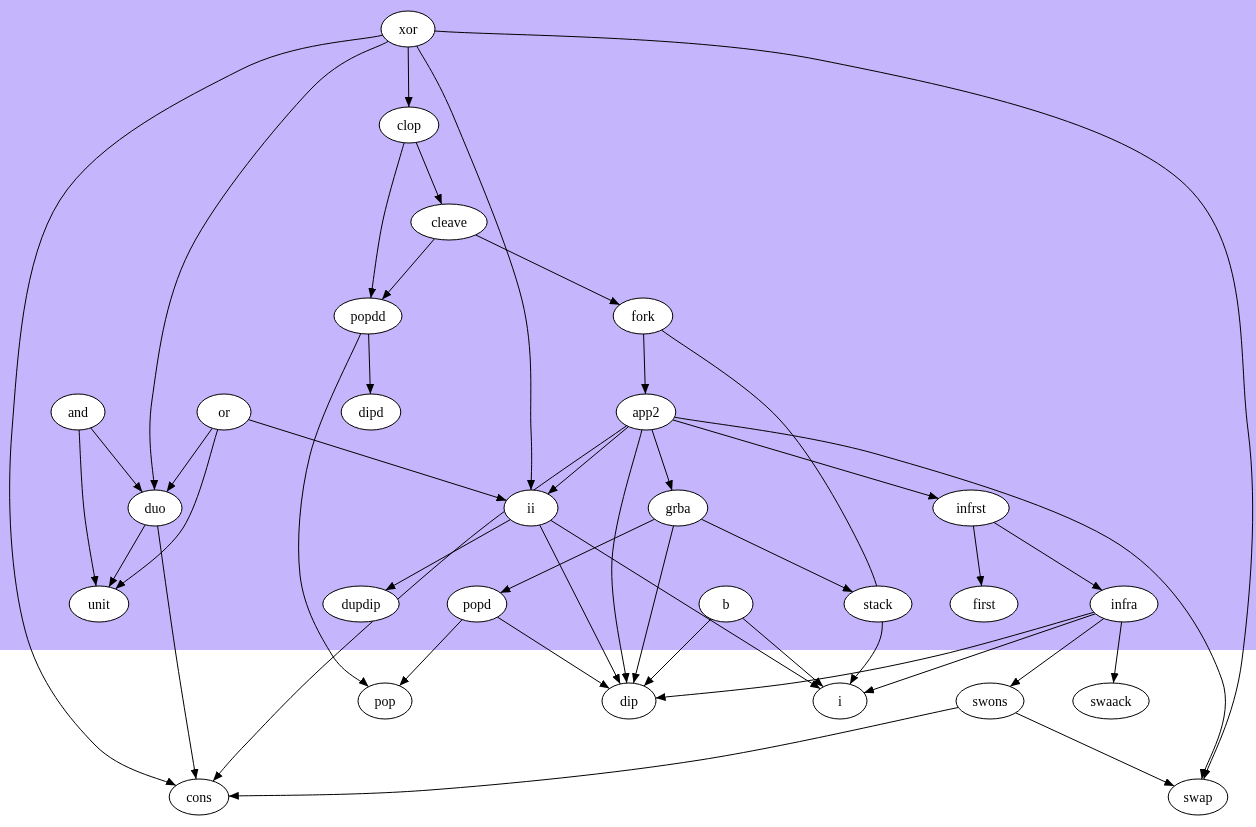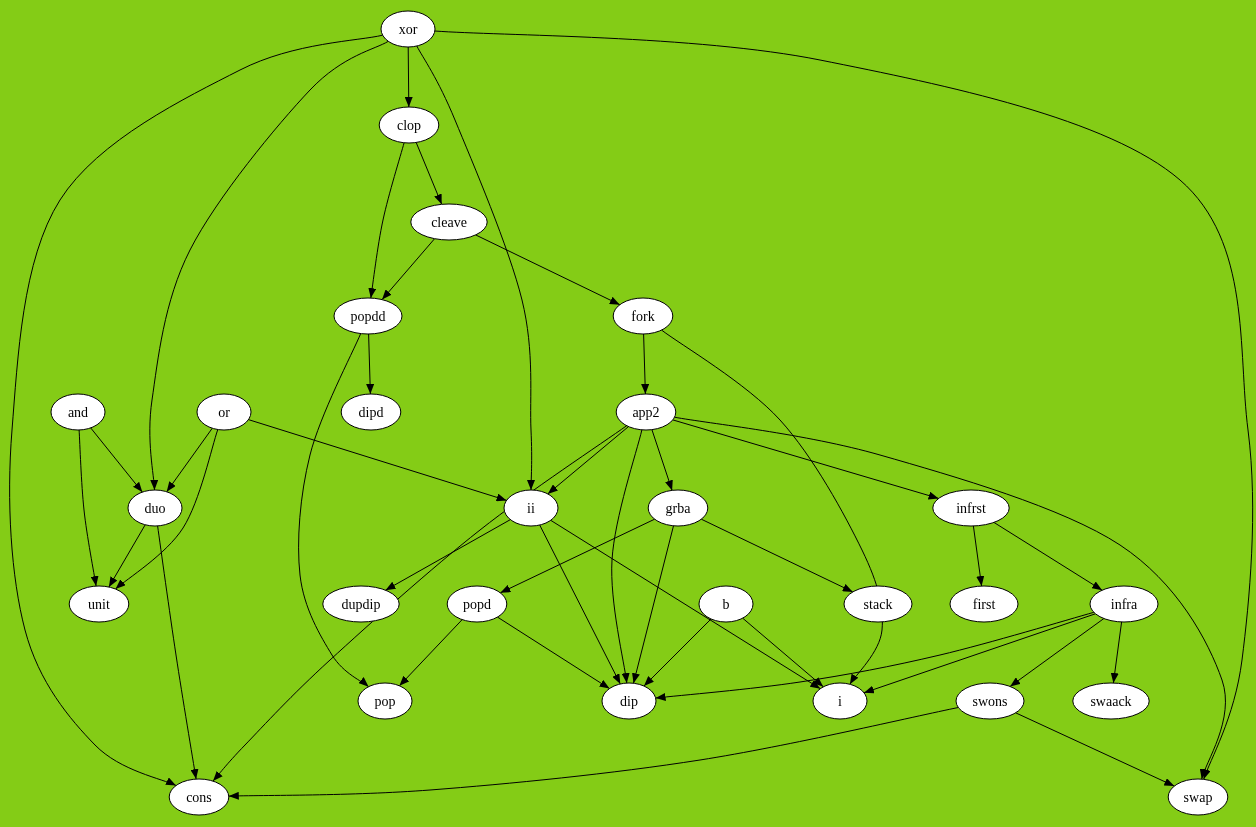--- a/index.html
+++ b/index.html
@@ -6,23 +6,23 @@
     margin: 0;
     padding: 0;
     background: #ffffff;
     width: 1256px;
     height: 827px;
     overflow: hidden;
     font-family: "Liberation Serif", "DejaVu Serif", serif;
   }
   #graph-wrap {
     width: 1256px;
-    height: 827px;
+    height: 650px;
     position: relative;
-    background: #84cc16;
+    background: #c4b5fd;
   }
   svg { display: block; }
   .edge-path {
     fill: none;
     stroke: #000000;
     stroke-width: 1;
   }
   .node-ellipse {
     fill: #ffffff;
     stroke: #000000;

